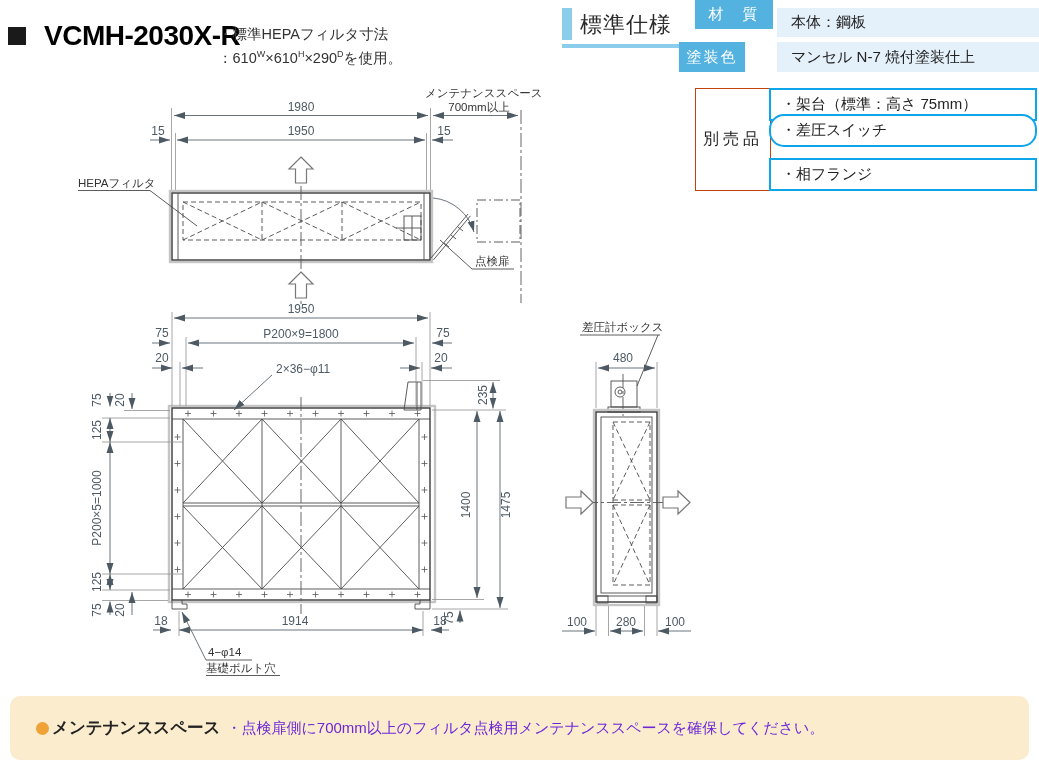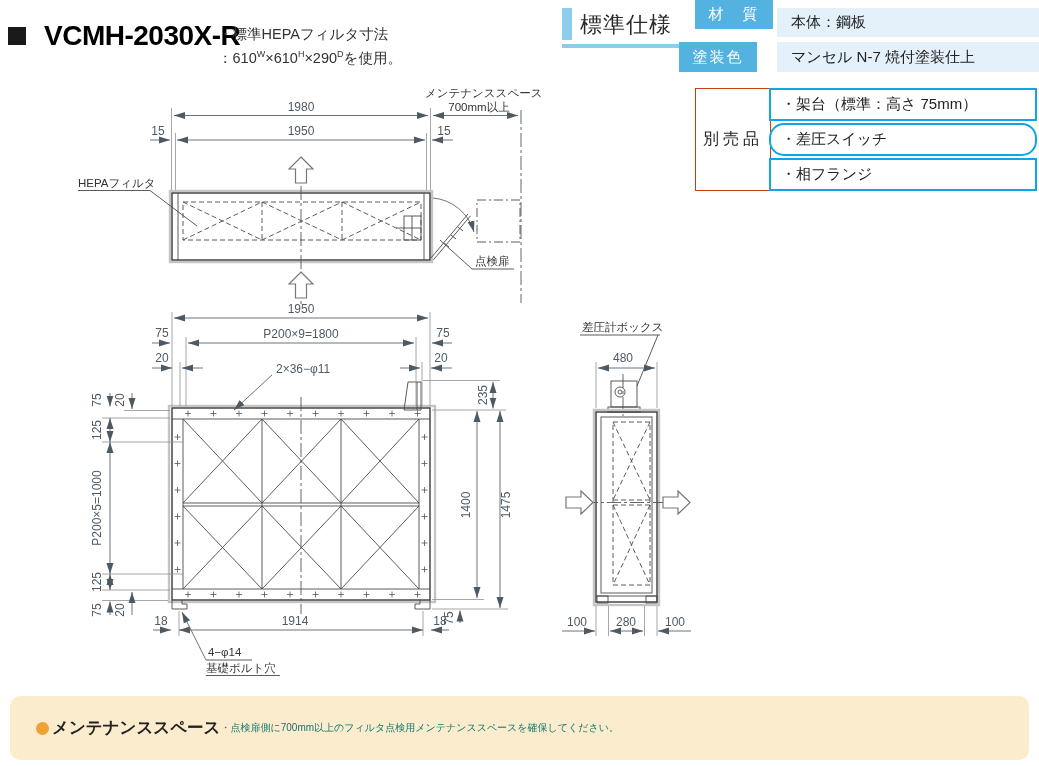--- a/index.html
+++ b/index.html
@@ -24,21 +24,21 @@
   #optional-table{left:695px;top:88px;width:342px;height:103px;}
   .opt-left{position:absolute;left:0;top:0;width:76px;height:103px;border:1px solid #c2410c;box-sizing:border-box;
             display:flex;align-items:center;justify-content:center;font-size:16px;letter-spacing:4px;background:#fff;}
   .opt-row{position:absolute;left:74px;width:268px;height:33px;border:2px solid #0ea5e9;box-sizing:border-box;
            display:flex;align-items:center;padding-left:10px;font-size:15px;background:#fff;}
   
   #footer-banner{left:10px;top:696px;width:1019px;height:64px;background:#faeccd;border-radius:10px;
                  display:flex;align-items:center;padding-left:26px;box-sizing:border-box;}
   .footer-bullet{width:13px;height:13px;border-radius:50%;background:#f0a236;flex:0 0 auto;margin-right:3px;}
   .footer-title{font-size:16.5px;font-weight:bold;color:#222;}
-  .footer-text{font-size:10px;color:#0f766e;}
+  .footer-text{font-size:15px;color:#6d28d9;margin-left:6px;}
   
   #drawing{left:0;top:0;}
   text{font-family:"Liberation Sans","DejaVu Sans",sans-serif;}
   .dim{font-size:12px;fill:#4d5a64;}
   .jp{font-size:11.5px;fill:#333;}
   .thin{stroke:#909090;stroke-width:0.8;fill:none;}
   .dimline{stroke:#5a646e;stroke-width:0.9;fill:none;}
   .main{stroke:#3a3a3a;stroke-width:1.4;fill:none;}
   .inner{stroke:#4a4a4a;stroke-width:0.9;fill:none;}
   .dash{stroke:#4a4a4a;stroke-width:0.9;fill:none;stroke-dasharray:5 3;}
@@ -308,27 +308,27 @@
 </div>
 
 <div id="spec-heading" class="abs">
   <span class="spec-bar"></span>
   <span class="spec-heading-text">標準仕様</span>
   <span class="spec-underline"></span>
 </div>
 
 <div class="abs spec-label" style="left:695px;top:0;width:78px;height:29px;">材　質</div>
 <div class="abs spec-value" style="left:777px;top:8px;width:260px;height:29px;">本体：鋼板</div>
-<div class="abs spec-label" style="left:679px;top:42px;width:78px;height:30px;">塗装色</div>
+<div class="abs spec-label" style="left:679px;top:42px;width:66px;height:30px;">塗装色</div>
 <div class="abs spec-value" style="left:777px;top:42px;width:260px;height:30px;">マンセル N-7 焼付塗装仕上</div>
 
 <div id="optional-table" class="abs">
   <div class="opt-left">別売品</div>
   <div class="opt-row" style="top:0px;">・架台（標準：高さ 75mm）</div>
-  <div class="opt-row" style="top:35px;border-radius:15px;">・差圧スイッチ</div>
+  <div class="opt-row" style="top:26px;border-radius:15px;">・差圧スイッチ</div>
   <div class="opt-row" style="top:70px;">・相フランジ</div>
 </div>
 
 <div id="footer-banner" class="abs">
   <span class="footer-bullet"></span>
   <span class="footer-title">メンテナンススペース</span>
   <span class="footer-text">・点検扉側に700mm以上のフィルタ点検用メンテナンススペースを確保してください。</span>
 </div>
 
 </body></html>

